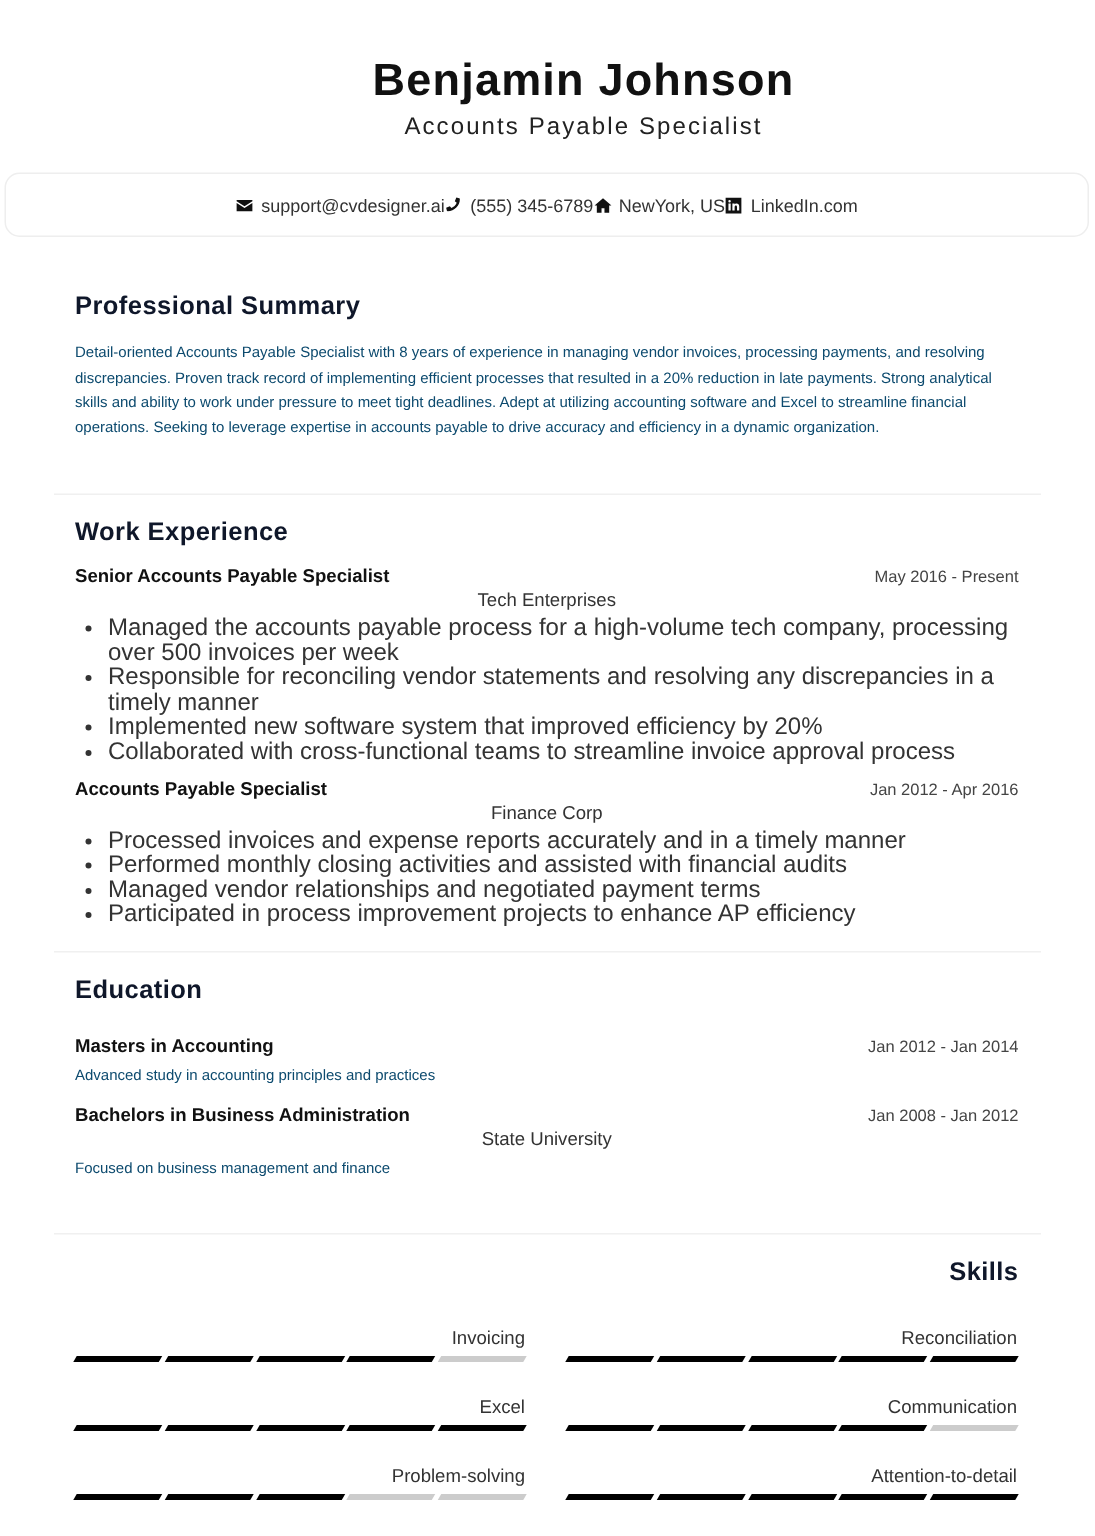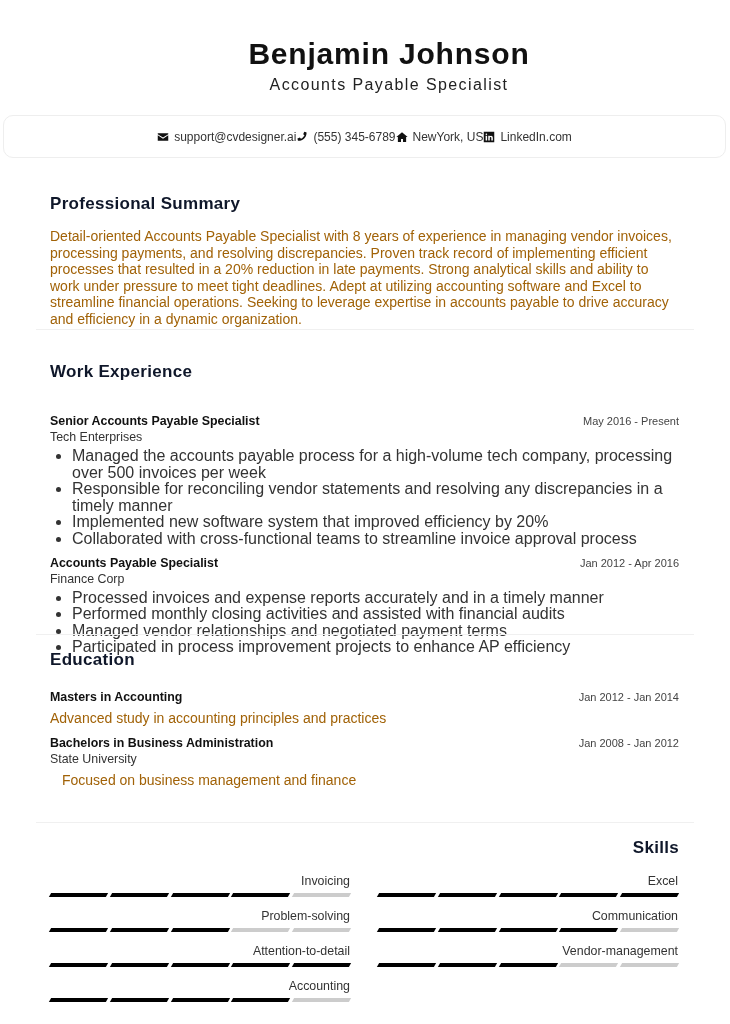--- a/index.html
+++ b/index.html
@@ -15,29 +15,29 @@
     position: absolute; left: 3px; top: 115px; width: 723px; height: 43px;
     border: 1px solid #eeeeee; border-radius: 10px; box-sizing: border-box;
     display: flex; align-items: center; justify-content: center; gap: 0;
     font-size: 12px; color: #333;
   }
   .contact-item { display: flex; align-items: center; gap: 5px; }
   .contact-item svg { width: 12px; height: 12px; fill: #111; }
   .section { position: absolute; left: 50px; width: 629px; }
   .section-title { font-size: 17px; font-weight: 700; color: #0f172a; letter-spacing: 0.3px; }
   .divider { position: absolute; left: 36px; width: 658px; height: 1px; background: #f0f0f0; }
-  .para { font-size: 14px; line-height: 16.6px; color: #a16207; }
+  .para { font-size: 10px; line-height: 16.6px; color: #0c4a6e; }
   .entry-head { display: flex; justify-content: space-between; align-items: baseline; }
   .entry-title { font-size: 12.4px; font-weight: 700; color: #111; }
   .entry-date { font-size: 11px; color: #444; }
-  .entry-sub { font-size: 12.4px; color: #333; margin-top: 2px; }
+  .entry-sub { font-size: 12.4px; color: #333; margin-top: 2px; text-align: center; }
   ul.bullets { margin: 4px 0 0 0; padding-left: 22px; font-size: 16px; line-height: 16.6px; color: #333; }
   ul.bullets li { padding-left: 0; }
   .skills-grid { display: grid; grid-template-columns: 300px 300px; column-gap: 28px; row-gap: 0; }
-  .skill { height: 35px; }
+  .skill { height: 35px; margin-top: 11px; }
   .skill-name { font-size: 12.4px; color: #333; line-height: 15px; }
   .skill-bars { display: flex; gap: 4px; margin-top: 4px; }
   .bar { width: 57px; height: 4px; background: #cccccc; transform: skewX(-30deg); }
   .bar.on { background: #000; }
 </style>
 </head>
 <body>
 
 <div class="header">
   <div class="name">Benjamin Johnson</div>
@@ -70,24 +70,24 @@
     <span>LinkedIn.com</span>
   </div>
 </div>
 
 <div class="section" style="top:194px;">
   <div class="section-title">Professional Summary</div>
   <div class="para" style="margin-top:14px;">Detail-oriented Accounts Payable Specialist with 8 years of experience in managing vendor invoices, processing payments, and resolving discrepancies. Proven track record of implementing efficient processes that resulted in a 20% reduction in late payments. Strong analytical skills and ability to work under pressure to meet tight deadlines. Adept at utilizing accounting software and Excel to streamline financial operations. Seeking to leverage expertise in accounts payable to drive accuracy and efficiency in a dynamic organization.</div>
 </div>
 <div class="divider" style="top:329px;"></div>
 
-<div class="section" style="top:362px;">
+<div class="section" style="top:345px;">
   <div class="section-title">Work Experience</div>
 
-  <div style="margin-top:32px;">
+  <div style="margin-top:12px;">
     <div class="entry-head">
       <span class="entry-title">Senior Accounts Payable Specialist</span>
       <span class="entry-date">May 2016 - Present</span>
     </div>
     <div class="entry-sub">Tech Enterprises</div>
     <ul class="bullets">
       <li>Managed the accounts payable process for a high-volume tech company, processing over 500 invoices per week</li>
       <li>Responsible for reconciling vendor statements and resolving any discrepancies in a timely manner</li>
       <li>Implemented new software system that improved efficiency by 20%</li>
       <li>Collaborated with cross-functional teams to streamline invoice approval process</li>
@@ -120,69 +120,79 @@
     </div>
     <div class="para" style="margin-top:6px;">Advanced study in accounting principles and practices</div>
   </div>
 
   <div style="margin-top:9px;">
     <div class="entry-head">
       <span class="entry-title">Bachelors in Business Administration</span>
       <span class="entry-date">Jan 2008 - Jan 2012</span>
     </div>
     <div class="entry-sub">State University</div>
-    <div class="para" style="margin-top:6px;margin-left:12px;">Focused on business management and finance</div>
+    <div class="para" style="margin-top:6px;">Focused on business management and finance</div>
   </div>
 </div>
 <div class="divider" style="top:822px;"></div>
 
 <div class="section" style="top:838px;text-align:right;">
   <div class="section-title">Skills</div>
   <div class="skills-grid" id="skills-grid" style="margin-top:16px;">
     <div class="skill">
       <div class="skill-name">Invoicing</div>
       <div class="skill-bars">
           <span class="bar on"></span>
           <span class="bar on"></span>
           <span class="bar on"></span>
           <span class="bar on"></span>
           <span class="bar"></span>
         </div>
     </div>
     <div class="skill">
+      <div class="skill-name">Reconciliation</div>
+      <div class="skill-bars">
+          <span class="bar on"></span>
+          <span class="bar on"></span>
+          <span class="bar on"></span>
+          <span class="bar on"></span>
+          <span class="bar on"></span>
+        </div>
+    </div>
+    <div class="skill">
       <div class="skill-name">Excel</div>
       <div class="skill-bars">
           <span class="bar on"></span>
           <span class="bar on"></span>
           <span class="bar on"></span>
           <span class="bar on"></span>
           <span class="bar on"></span>
         </div>
     </div>
     <div class="skill">
+      <div class="skill-name">Communication</div>
+      <div class="skill-bars">
+          <span class="bar on"></span>
+          <span class="bar on"></span>
+          <span class="bar on"></span>
+          <span class="bar on"></span>
+          <span class="bar"></span>
+        </div>
+    </div>
+    <div class="skill">
       <div class="skill-name">Problem-solving</div>
       <div class="skill-bars">
           <span class="bar on"></span>
           <span class="bar on"></span>
           <span class="bar on"></span>
           <span class="bar"></span>
           <span class="bar"></span>
         </div>
     </div>
     <div class="skill">
-      <div class="skill-name">Communication</div>
-      <div class="skill-bars">
-          <span class="bar on"></span>
-          <span class="bar on"></span>
-          <span class="bar on"></span>
-          <span class="bar on"></span>
-          <span class="bar"></span>
-        </div>
-    </div>
-    <div class="skill">
       <div class="skill-name">Attention-to-detail</div>
       <div class="skill-bars">
           <span class="bar on"></span>
           <span class="bar on"></span>
           <span class="bar on"></span>
           <span class="bar on"></span>
           <span class="bar on"></span>
         </div>
     </div>
     <div class="skill">

